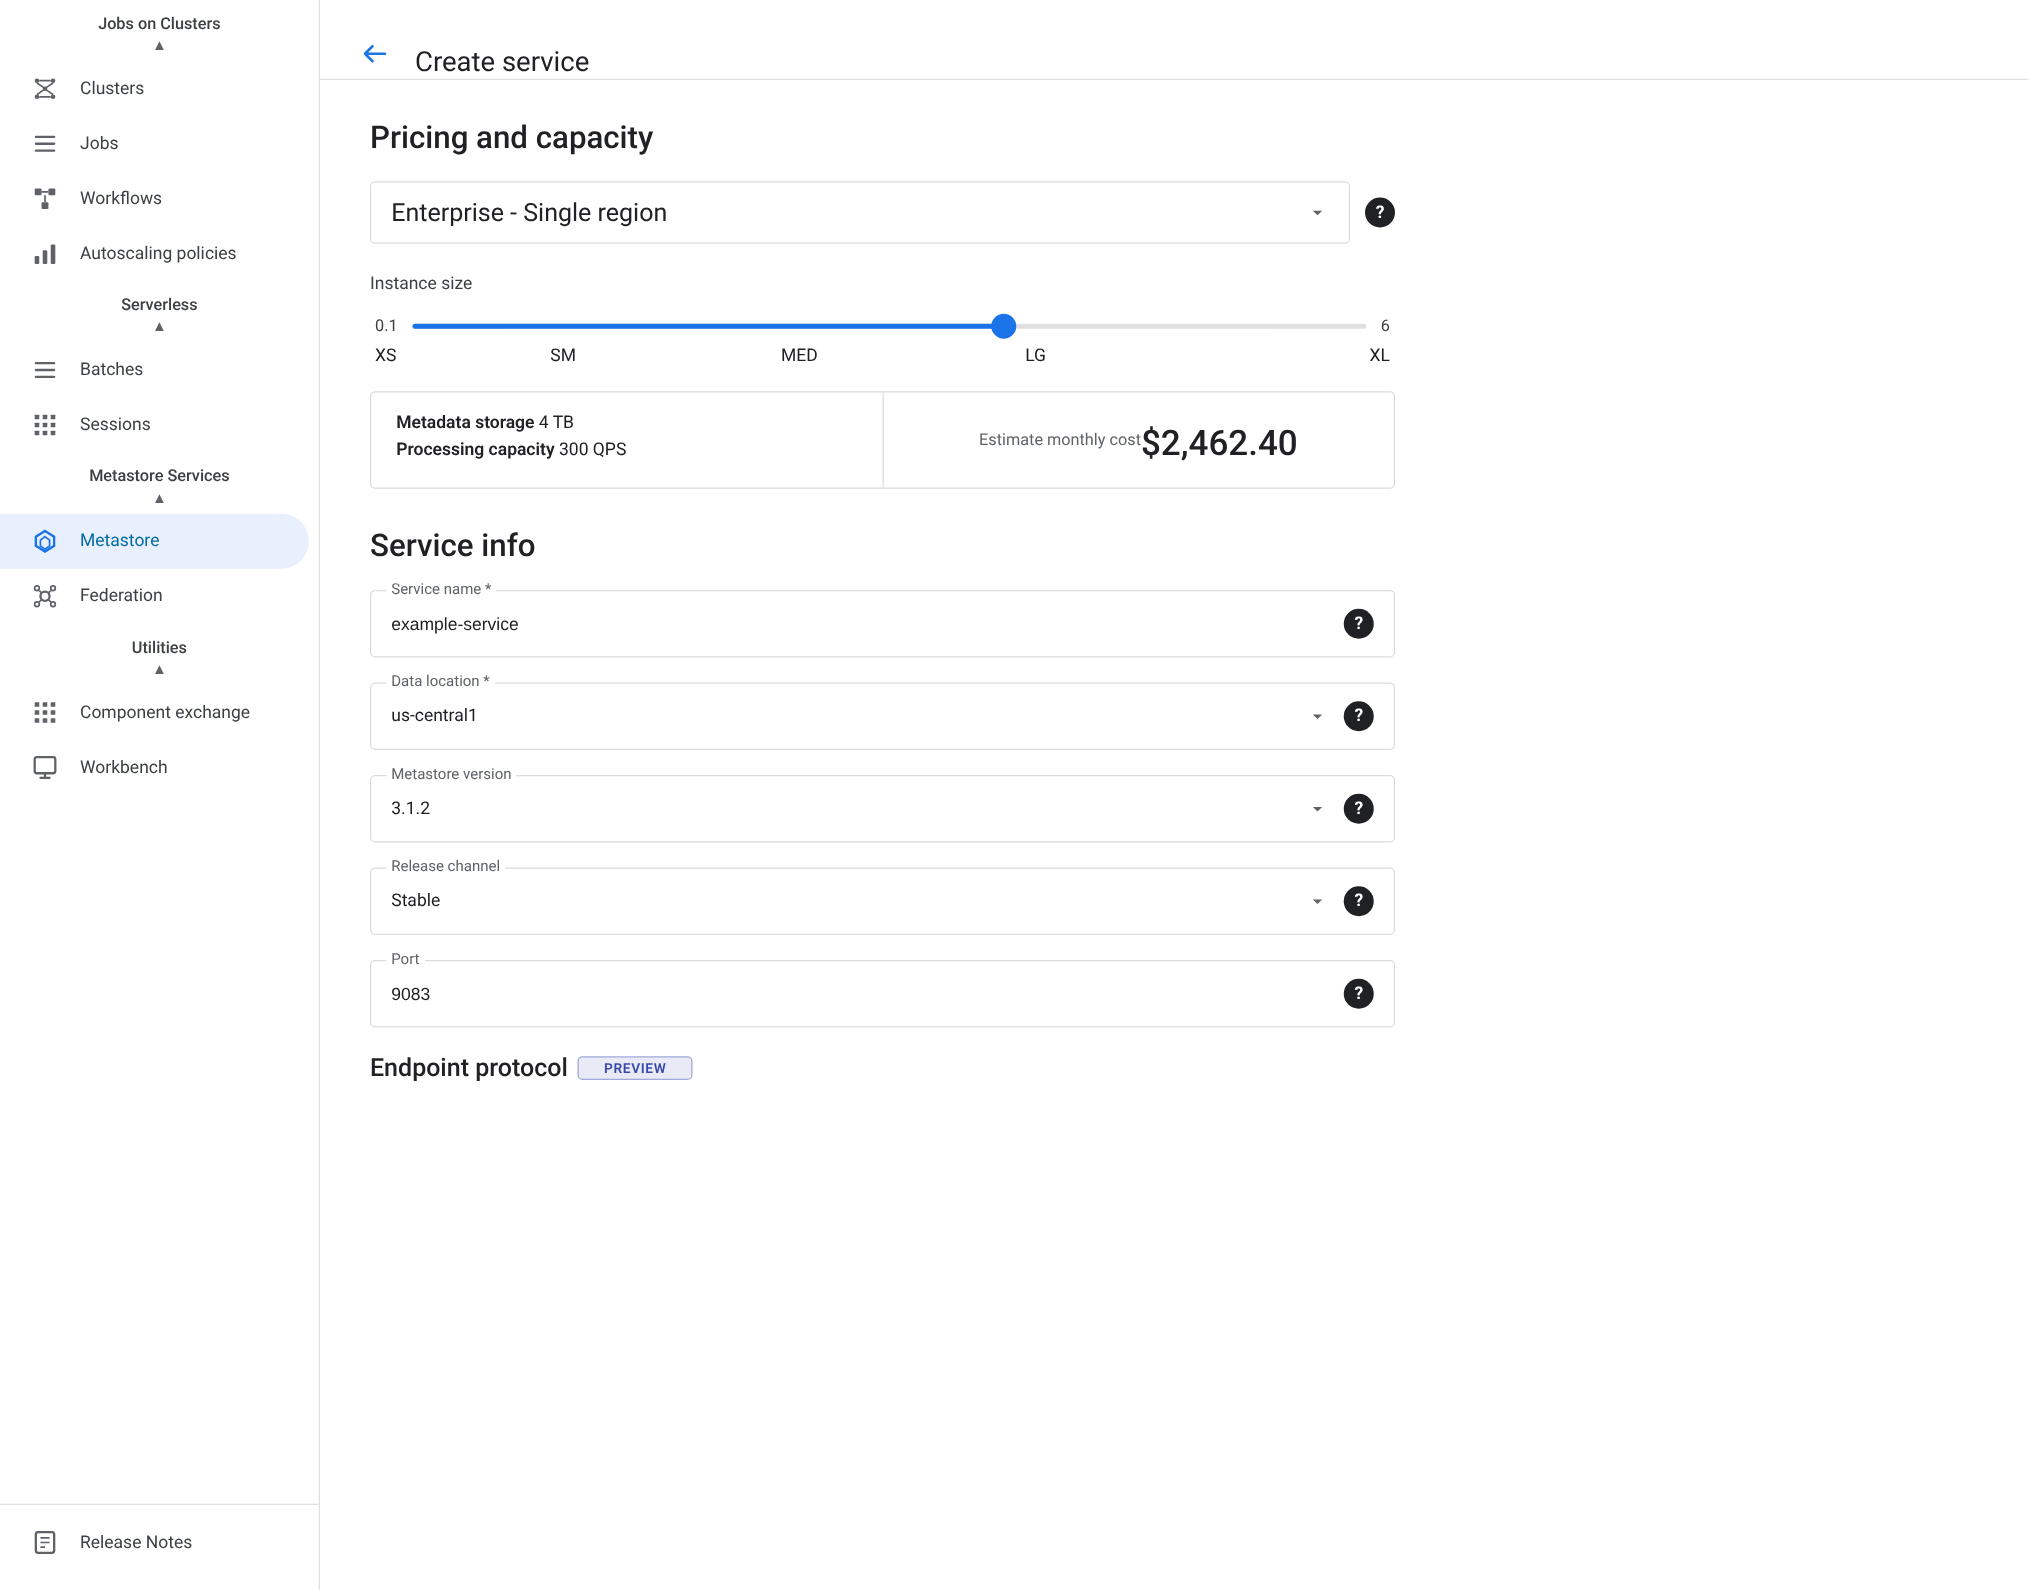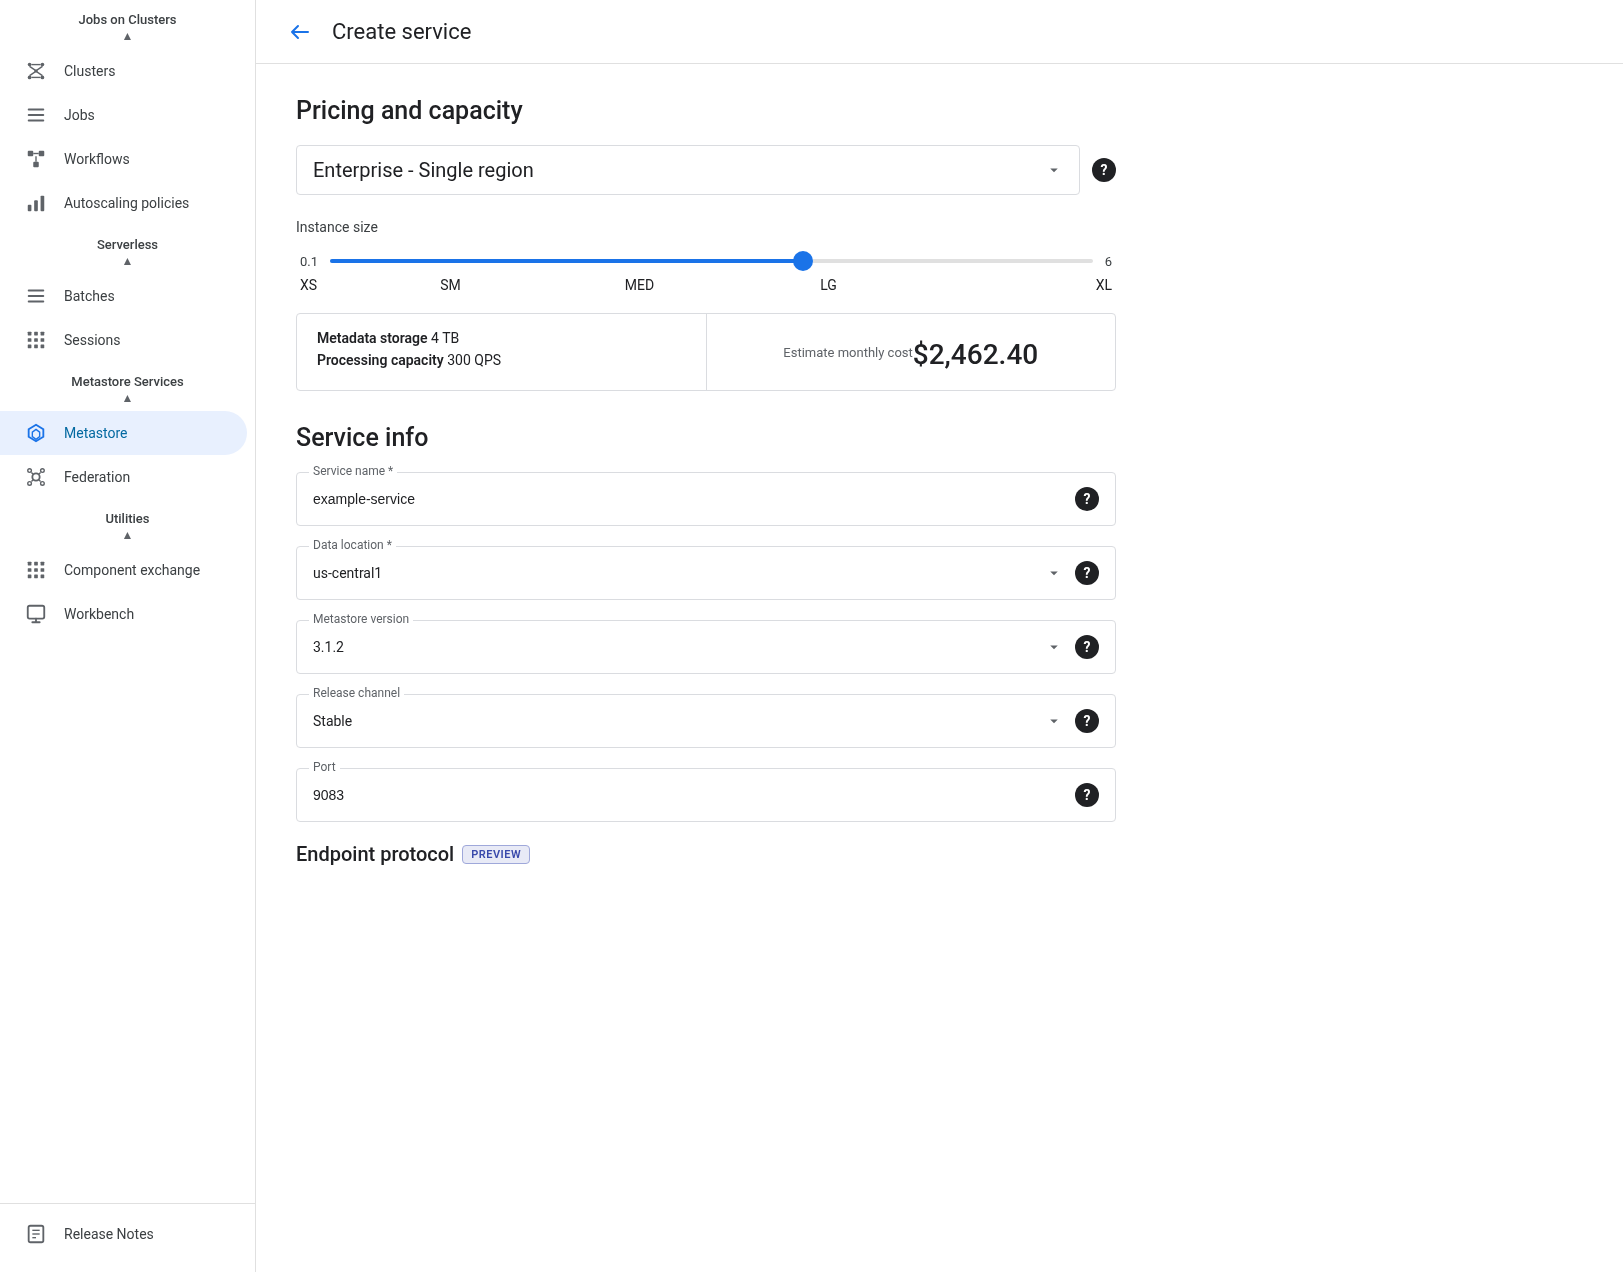--- a/index.html
+++ b/index.html
@@ -99,21 +99,21 @@
     }
 
     
     .main {
       flex: 1;
       overflow-y: auto;
       background: #fff;
     }
     .main-header {
       display: flex;
-      align-items: center;
+      align-items: flex-end;
       padding: 0 24px;
       height: 64px;
       border-bottom: 1px solid #e0e0e0;
     }
     .back-button {
       display: flex;
       align-items: center;
       cursor: pointer;
       color: #1a73e8;
       margin-right: 12px;
@@ -311,21 +311,21 @@
       color: #202124;
       background: transparent;
     }
 
     
     .preview-badge {
       background: #e8eaf6;
       color: #3949ab;
       font-size: 11px;
       font-weight: 600;
-      padding: 2px 8px;
+      padding: 2px 20px;
       border-radius: 4px;
       letter-spacing: 0.5px;
       border: 1px solid #9fa8da;
       margin-left: 8px;
     }
 
     .endpoint-protocol-row {
       display: flex;
       align-items: center;
       margin-top: 8px;

